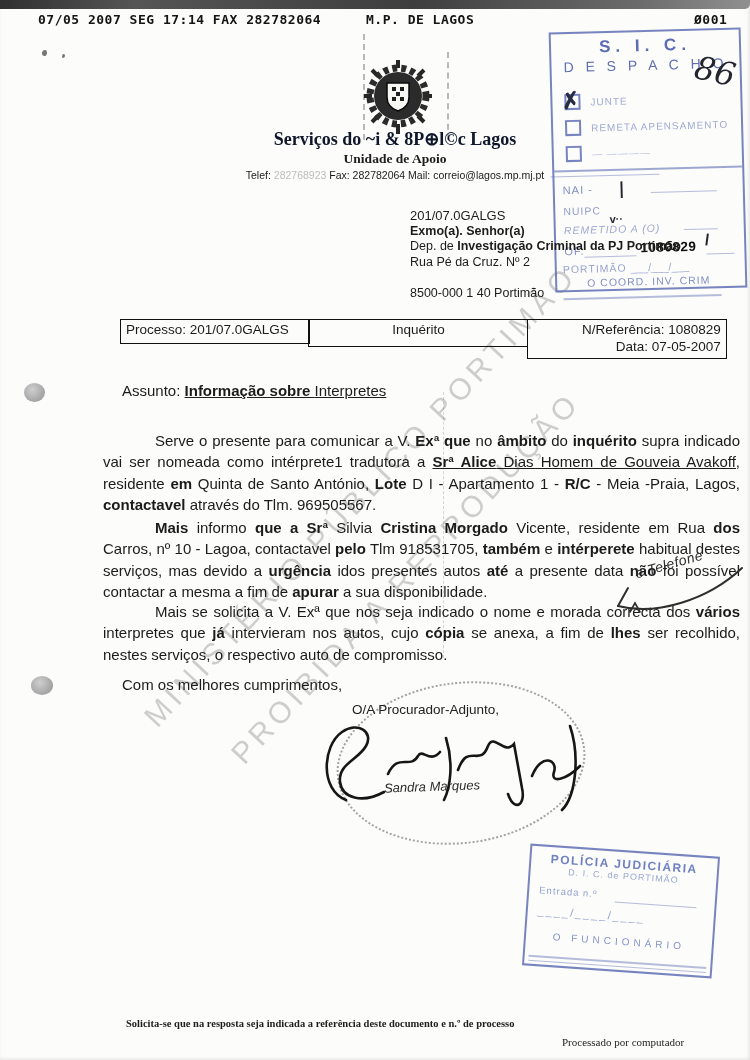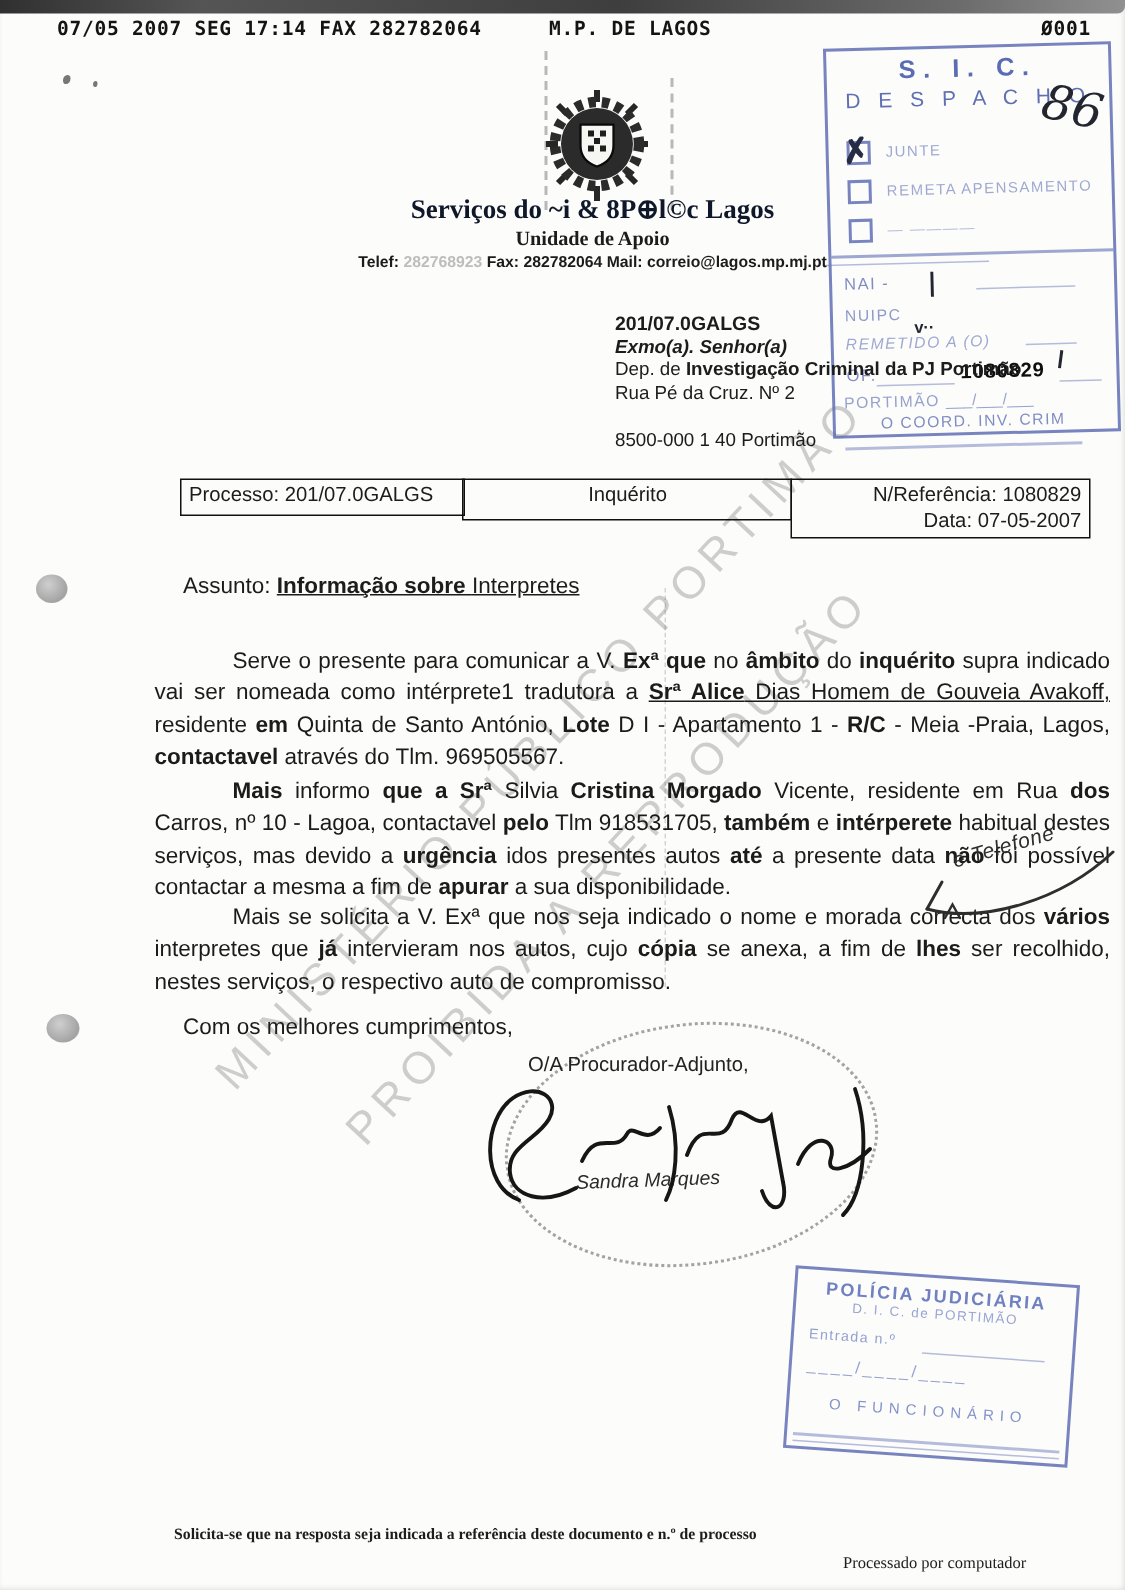--- a/index.html
+++ b/index.html
@@ -15,27 +15,27 @@
   .faxhdr{font-family:"DejaVu Sans Mono",monospace;font-weight:bold;font-size:13px;color:#141414;letter-spacing:.5px;}
   .artifact-dot{width:5px;height:6px;background:#777;border-radius:60% 40% 60% 40%;}
   
   .wm{z-index:0;white-space:nowrap;color:rgba(134,134,134,.40);font-size:30px;letter-spacing:5px;
       transform:rotate(-47deg);transform-origin:0 50%;font-weight:400;}
   
   .lh{text-align:center;z-index:2;}
   .lh1{font-family:"Liberation Serif",serif;font-weight:bold;font-size:18px;color:#0f172a;}
   .lh2{font-family:"Liberation Serif",serif;font-weight:bold;font-size:13.5px;margin-top:1px;}
   .lh3{font-weight:bold;font-size:10.5px;margin-top:4px;color:#1b1b1b;}
-  .lh4{font-weight:bold;font-size:10.5px;margin-top:2px;color:#1b1b1b;}
+  .lh4{font-weight:normal;font-size:10.5px;margin-top:2px;color:#1b1b1b;}
   .faded-num{color:#bdbdbd;}
   .dashline{border-left:2px dashed #b8b8b8;width:0;z-index:1;}
   
   .recipient{font-size:12.5px;line-height:15.5px;z-index:6;}
-  .recipient .ref{font-weight:bold;font-size:13px;}
-  .semib{font-weight:bold;font-style:italic;}
+  .recipient .ref{font-weight:normal;font-size:13px;}
+  .semib{font-weight:bold;}
   
   .rtable{display:flex;align-items:flex-start;z-index:3;font-size:13.5px;}
   .cell{border:1.6px solid #101010;background:rgba(255,255,255,.0);padding:2px 5px;box-sizing:border-box;}
   .c1{width:190px;height:25px;}
   .c2{width:220px;height:28px;margin-left:-1.6px;text-align:center;}
   .c3{width:200px;height:40px;margin-left:-1.6px;text-align:right;line-height:16.5px;}
   
   .para{width:637px;text-align:justify;text-indent:52px;font-size:15px;line-height:21.4px;color:#1b1b1b;z-index:3;}
   .b{font-weight:bold;}
   .u{text-decoration:underline;}
@@ -61,21 +61,21 @@
   .pj .l{position:absolute;left:0;width:100%;text-align:center;white-space:nowrap;}
   
   .seal{left:336px;top:682px;width:246px;height:158px;border:2px dotted rgba(75,75,75,.5);
         border-radius:50%;transform:rotate(-7deg);z-index:2;}
   .role{left:352px;top:702px;font-size:13.5px;color:#222;z-index:5;}
   .signame{left:384px;top:779px;font-size:13px;font-style:italic;color:#2b2b2b;transform:rotate(-2deg);z-index:5;}
   
   .hwnote{left:634px;top:556px;font-size:14px;font-style:italic;color:#2e2e2e;letter-spacing:.5px;
           transform:rotate(-16deg);z-index:5;white-space:nowrap;}
   
-  .foot-l{left:116px;top:1018px;font-family:"Liberation Serif",serif;font-weight:bold;font-size:10.5px;color:#1d1d1d;}
+  .foot-l{left:126px;top:1018px;font-family:"Liberation Serif",serif;font-weight:bold;font-size:10.5px;color:#1d1d1d;}
   .foot-r{left:562px;top:1036px;font-family:"Liberation Serif",serif;font-size:11px;color:#1d1d1d;}
   .hole{border-radius:50%;background:radial-gradient(circle at 40% 35%,#cfcfcf,#a3a3a3 70%,#bdbdbd);z-index:2;}
 </style>
 </head>
 <body>
 
 <div class="page">
 
   <div class="abs scanbar"></div>
 

